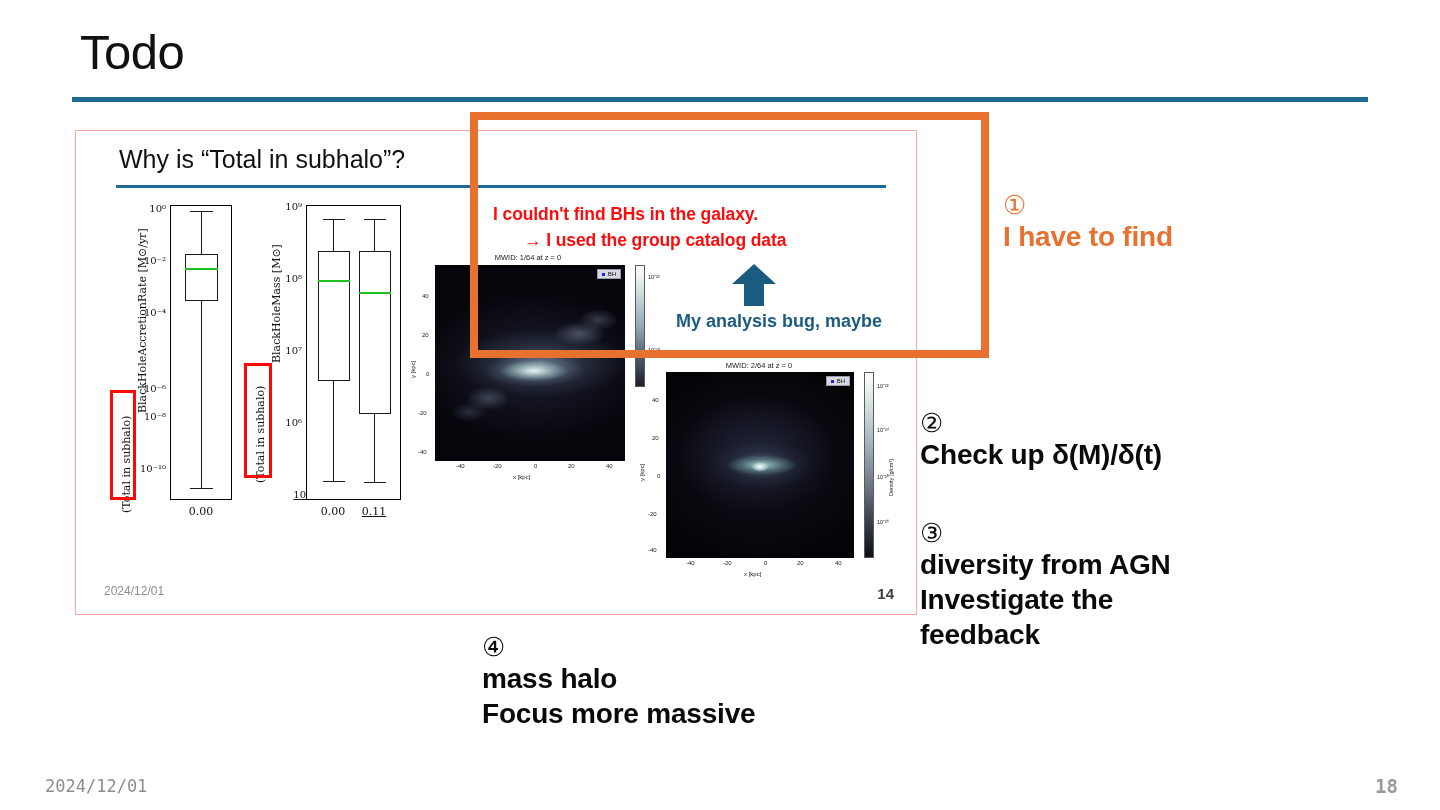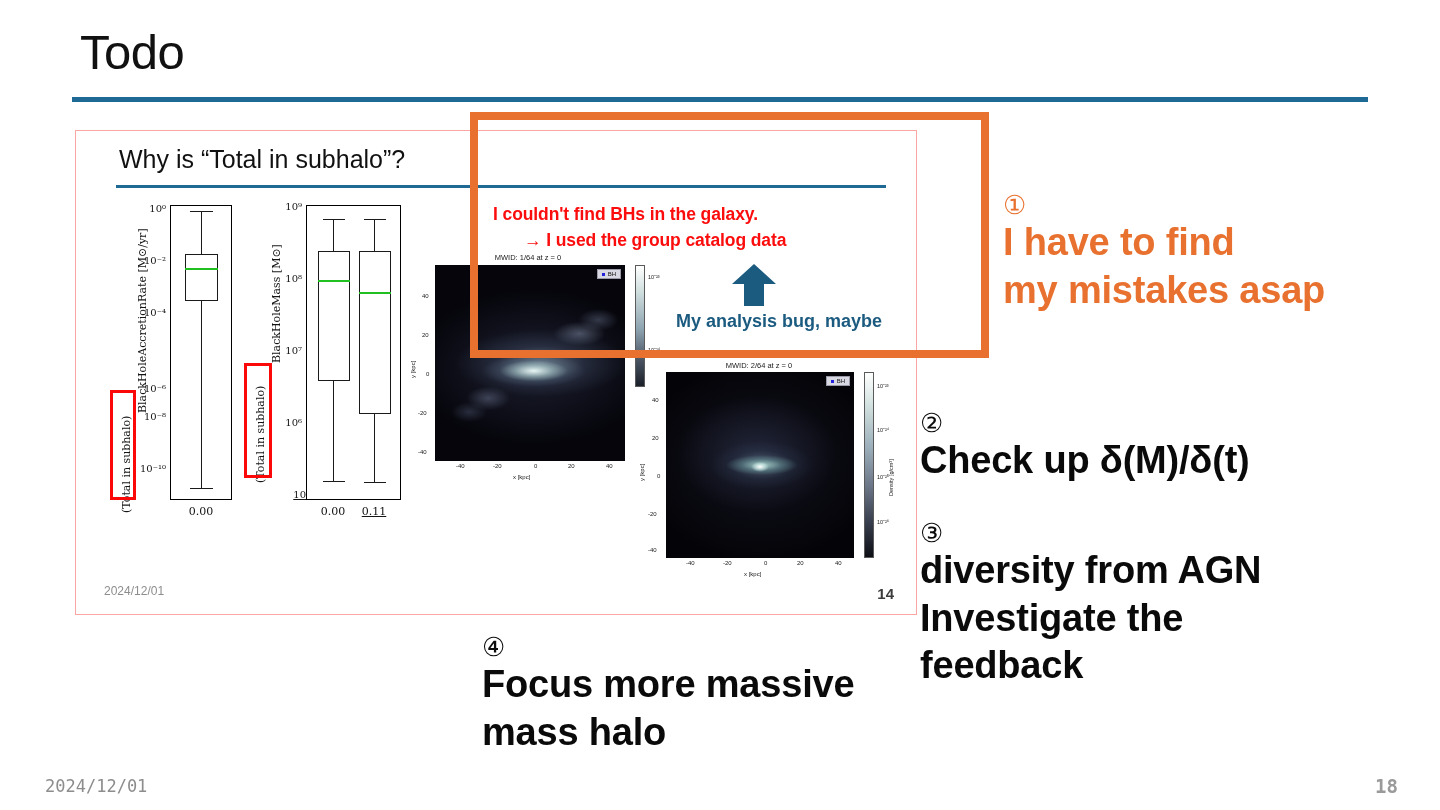--- a/index.html
+++ b/index.html
@@ -210,21 +210,21 @@
     pointer-events: none;
   }
 
   
   .todo-num {
     font-size: 26px;
     line-height: 1.05;
     font-weight: 400;
   }
   .todo-text {
-    font-size: 38px;
+    font-size: 28px;
     font-weight: bold;
     line-height: 1.25;
     letter-spacing: -0.2px;
   }
   .todo-item { position: absolute; }
   #todo-1 { left: 1003px; top: 192px; color: #e8712f; }
   #todo-2 { left: 920px; top: 410px; color: #0a0a0a; }
   #todo-3 { left: 920px; top: 520px; color: #0a0a0a; }
   #todo-4 { left: 482px; top: 634px; color: #0a0a0a; }
 
@@ -402,37 +402,36 @@
 
     <div id="inner-date">2024/12/01</div>
     <div id="inner-page">14</div>
   </div>
 
   <div id="orange-rect"></div>
 
   <div class="todo-item" id="todo-1">
     <div class="todo-num">①</div>
     <div class="todo-text">I have to find</div>
-    <div class="todo-text">my mistakes asap</div>
   </div>
 
   <div class="todo-item" id="todo-2">
     <div class="todo-num">②</div>
     <div class="todo-text">Check up δ(M)/δ(t)</div>
   </div>
 
   <div class="todo-item" id="todo-3">
     <div class="todo-num">③</div>
     <div class="todo-text">diversity from AGN</div>
     <div class="todo-text">Investigate the</div>
     <div class="todo-text">feedback</div>
   </div>
 
   <div class="todo-item" id="todo-4">
     <div class="todo-num">④</div>
+    <div class="todo-text">mass halo</div>
     <div class="todo-text">Focus more massive</div>
-    <div class="todo-text">mass halo</div>
   </div>
 
   <div id="footer-date">2024/12/01</div>
   <div id="footer-page">18</div>
 
 </div>
 
 </body></html>

